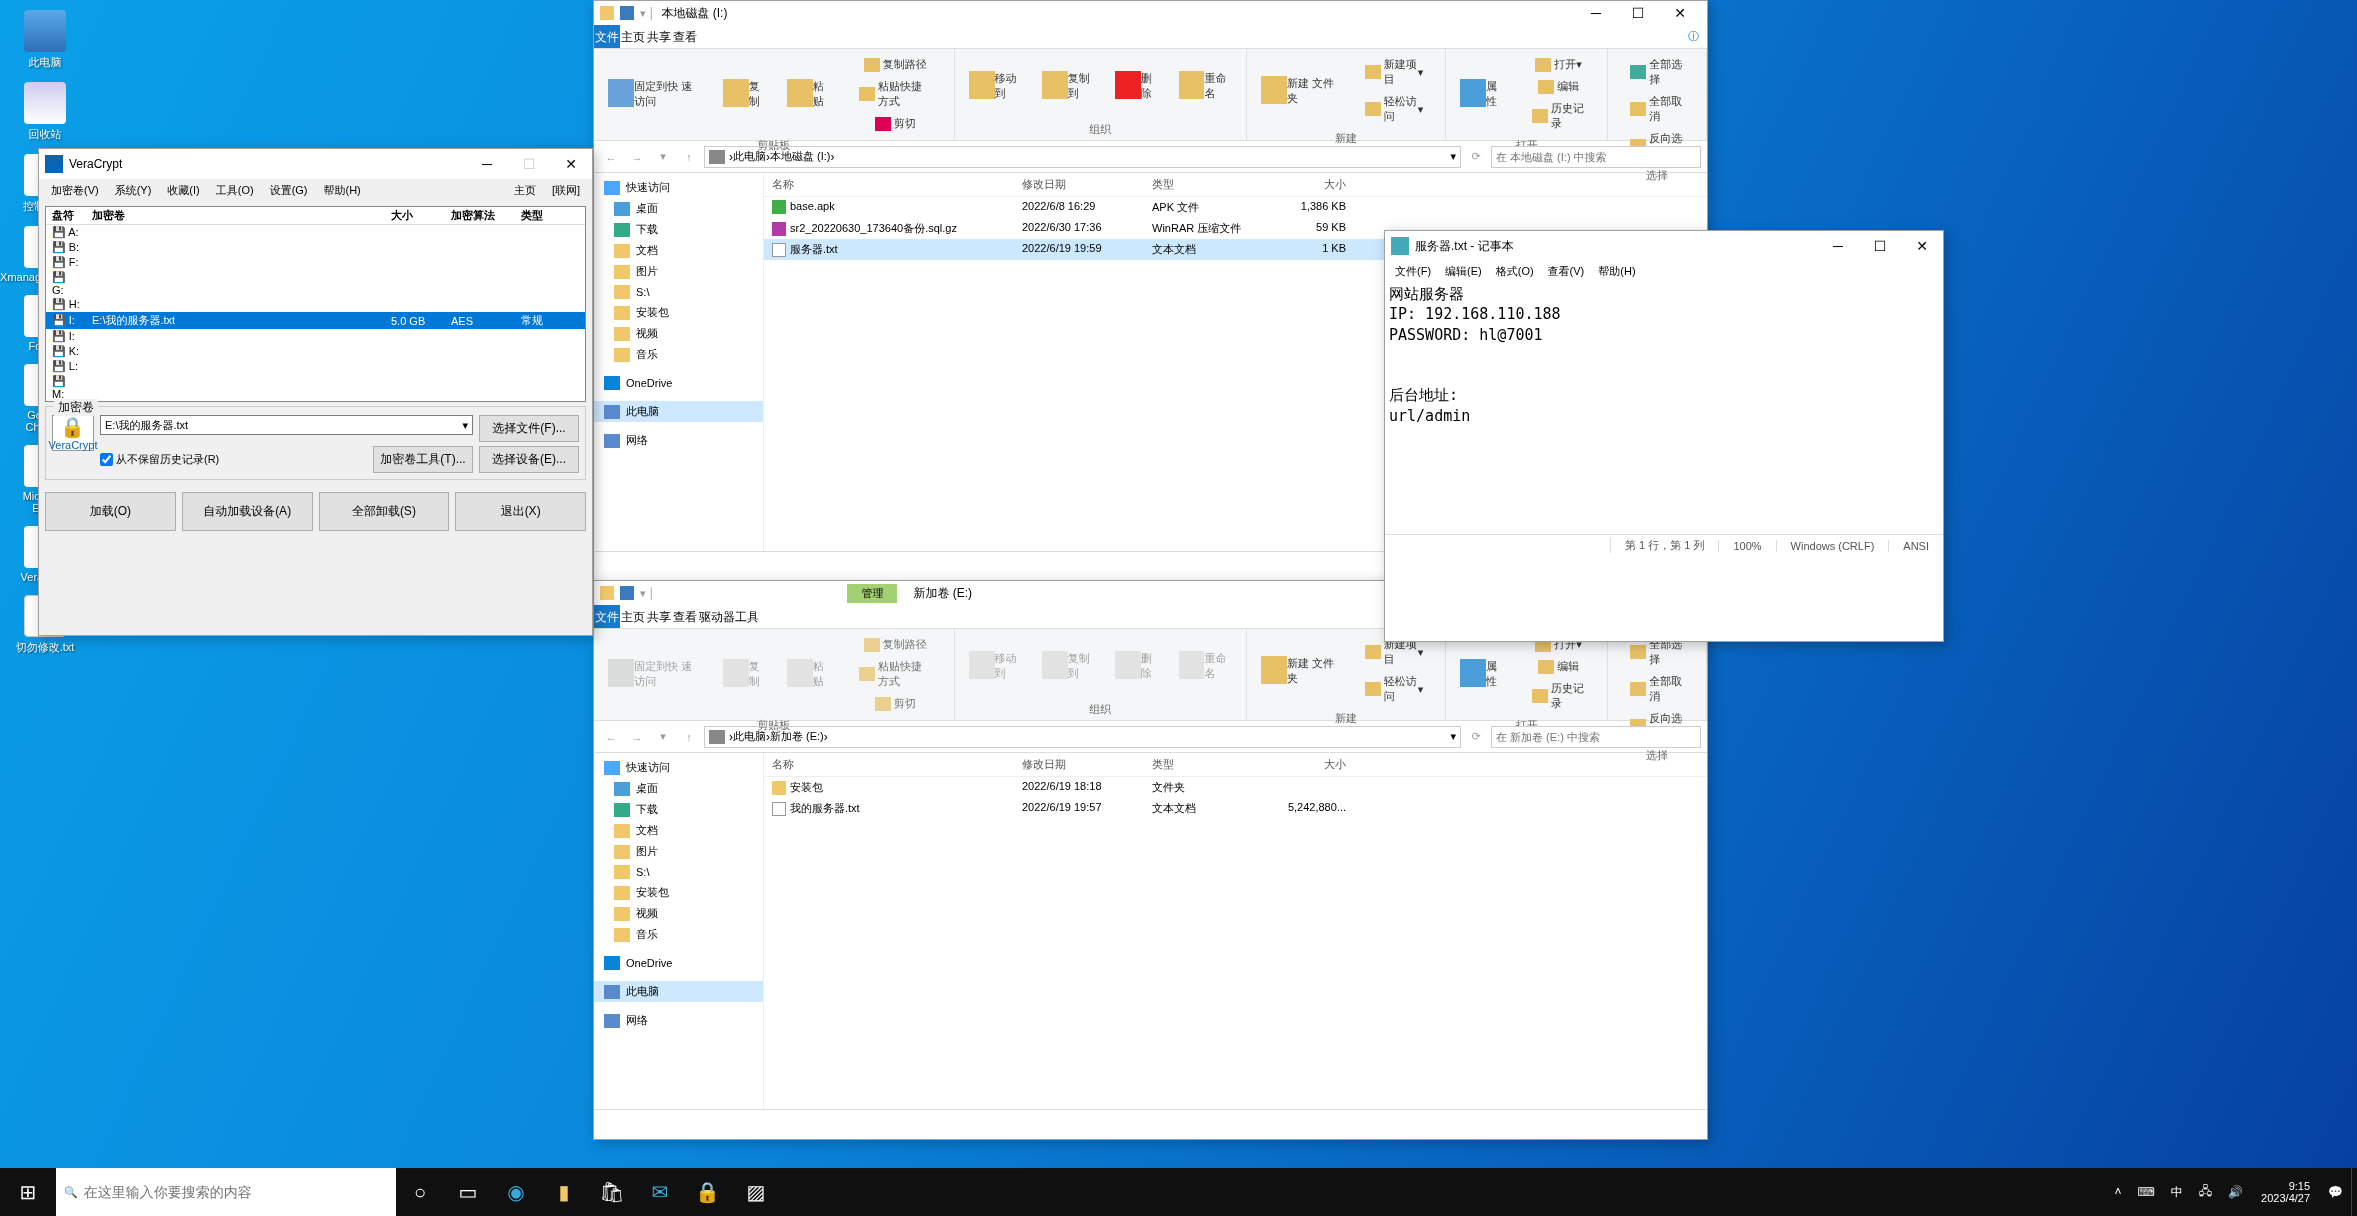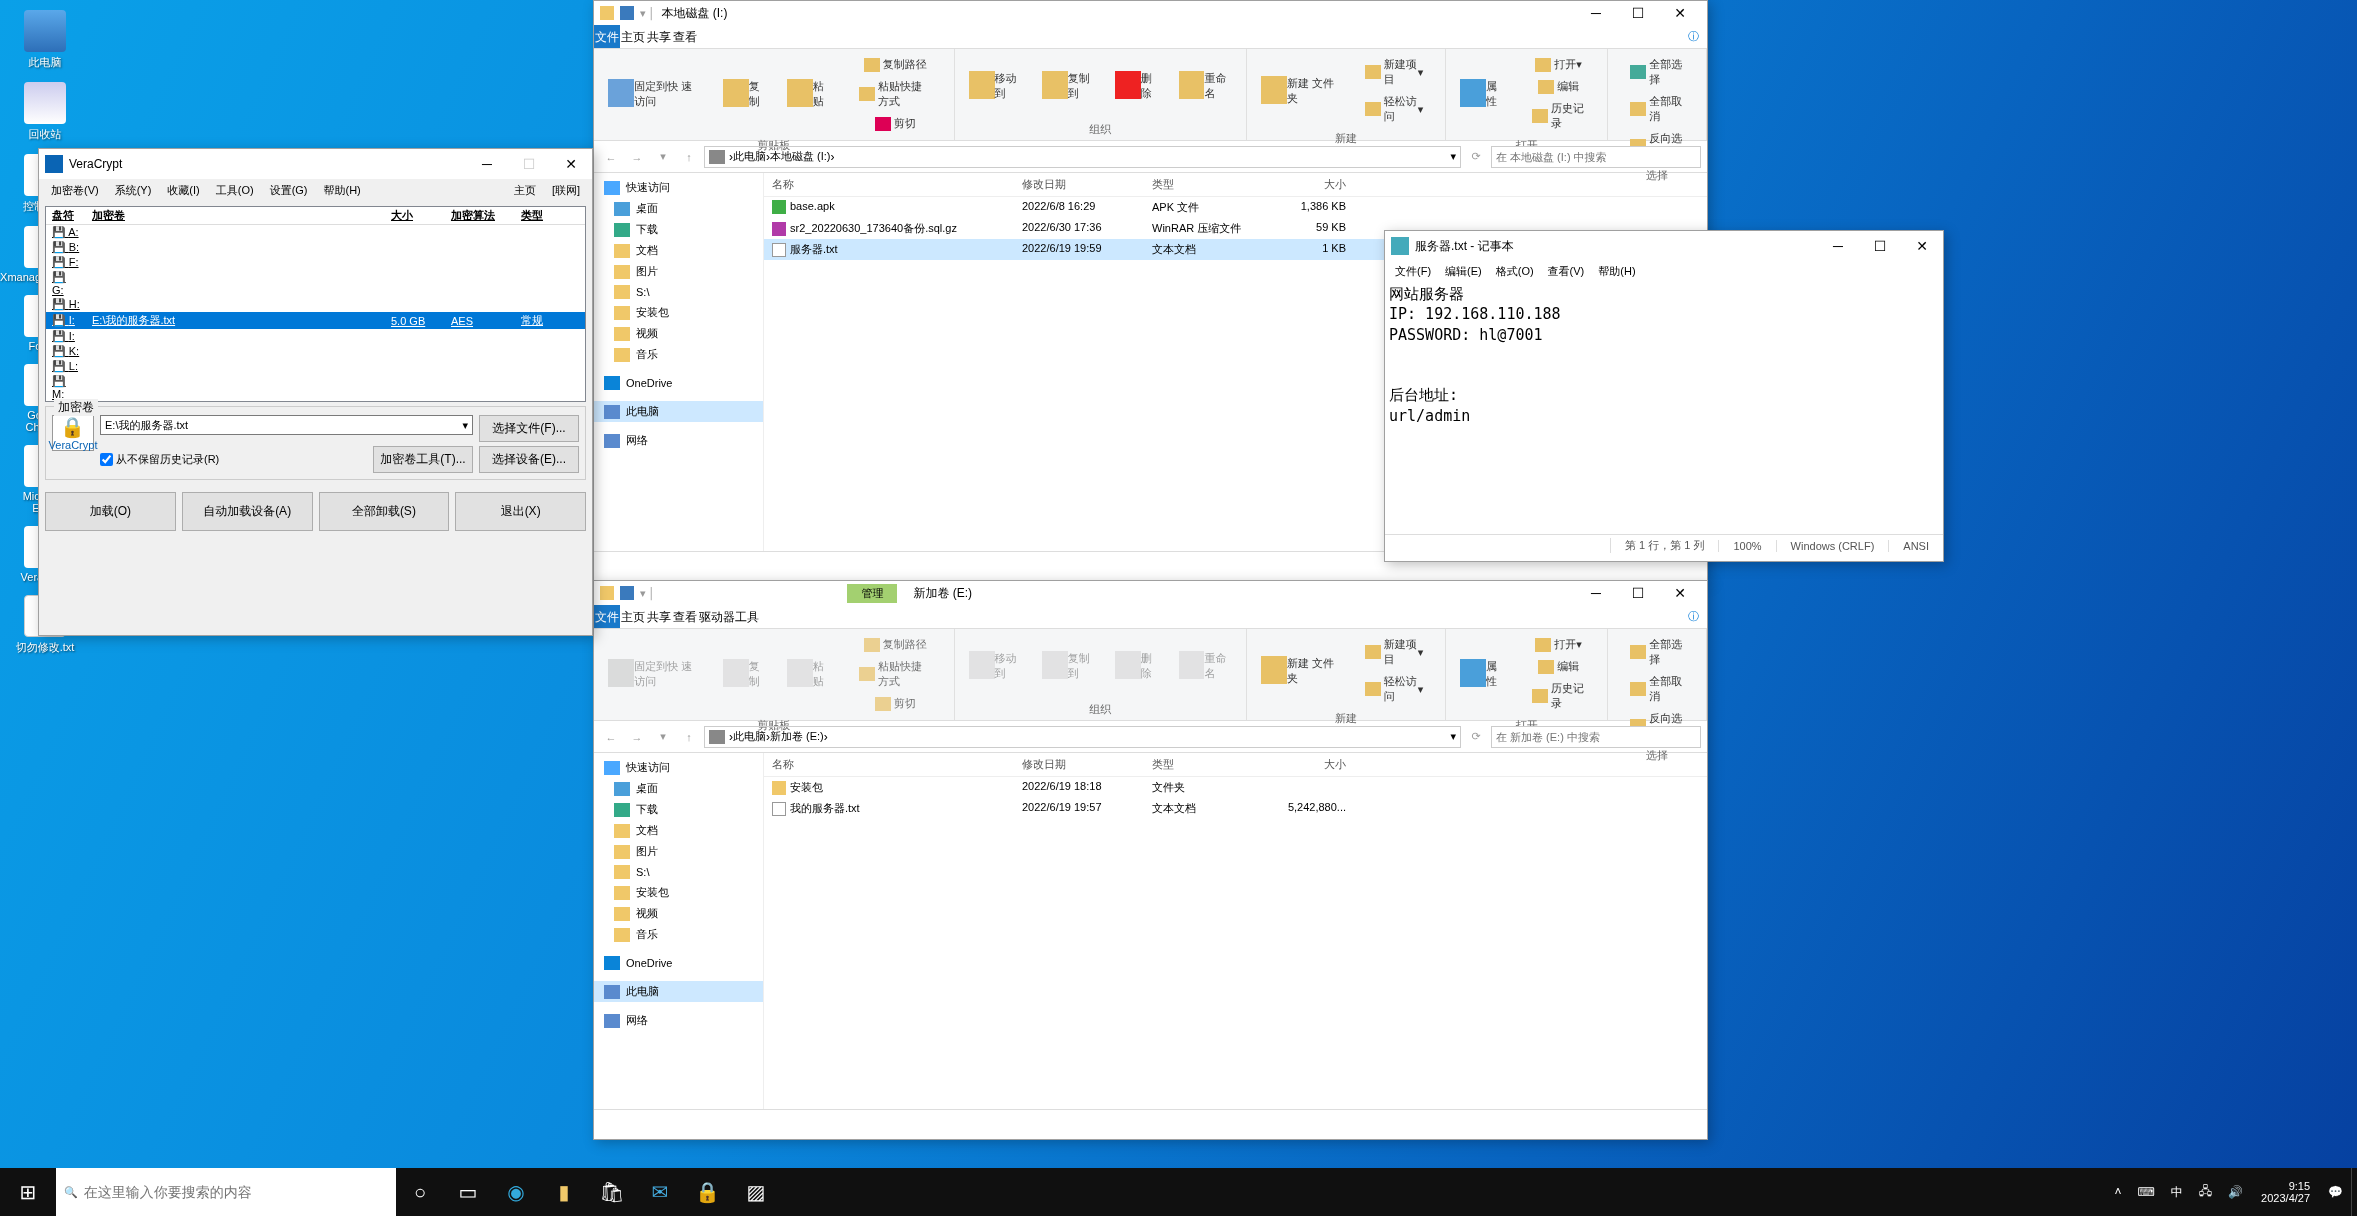--- a/index.html
+++ b/index.html
@@ -75,21 +75,21 @@
 .explorer .row .fi.apk { background: #3fae46; border: none; }
 .explorer .row .fi.gz { background: #b13aa8; border: none; }
 .explorer .row .fi.folder { background: #f0c869; border: none; }
 .explorer .status { height: 24px; border-top: 1px solid #ddd; display: flex; align-items: center; padding: 0 8px; font-size: 11px; color: #555; }
 
 
 .vc { background: #f0f0f0; }
 .vc .menu { display: flex; padding: 2px 6px; font-size: 12px; gap: 4px; }
 .vc .menu .mi { padding: 2px 6px; cursor: pointer; }
 .vc table { width: calc(100% - 12px); margin: 4px 6px; border: 1px solid #828790; background: #fff; border-collapse: collapse; }
-.vc th, .vc td { font-size: 11px; padding: 1px 6px; text-align: left; border-bottom: 0; text-decoration: underline; }
+.vc th, .vc td { font-size: 11px; padding: 1px 6px; text-align: left; border-bottom: 0; }
 .vc th { background: #fff; border-bottom: 1px solid #ddd; }
 .vc tr.sel { background: #0078d7; color: #fff; }
 .vc .btns { display: flex; gap: 6px; padding: 6px; }
 .vc .btn { flex: 1; border: 1px solid #adadad; background: #e1e1e1; padding: 4px; font-size: 12px; text-align: center; cursor: pointer; }
 .vc .btn.dis { color: #999; }
 .vc .group { border: 1px solid #ccc; margin: 2px 6px; padding: 8px 6px 6px; position: relative; }
 .vc .group .gl { position: absolute; top: -8px; left: 8px; background: #f0f0f0; padding: 0 4px; font-size: 12px; }
 .vc .combo { flex: 1; border: 1px solid #7a7a7a; background: #fff; height: 20px; display: flex; align-items: center; padding: 0 4px; font-size: 12px; }
 .vc .logo { width: 42px; height: 36px; background: #fff; border: 1px solid #999; display: flex; flex-direction: column; align-items: center; justify-content: center; font-size: 7px; color: #0a64b4; }
 
@@ -718,21 +718,21 @@
     </div>
   </div>
   <div class="btns" style="padding-top:10px">
     <div class="btn" style="padding:10px 4px">加载(O)</div>
     <div class="btn" style="padding:10px 4px">自动加载设备(A)</div>
     <div class="btn" style="padding:10px 4px">全部卸载(S)</div>
     <div class="btn" style="padding:10px 4px">退出(X)</div>
   </div>
 </div>
 
-<div class="win np" style="left:1384px; top:230px; width:560px; height:332px;">
+<div class="win np" style="left:1384px; top:230px; width:560px; height:412px;">
   <div class="titlebar">
     <span class="icon" style="background:#4ab"></span>
     <span class="title">服务器.txt - 记事本</span>
     <div class="winctrl">
       <div>─</div>
       <div>☐</div>
       <div class="cl">✕</div>
     </div>
   </div>
   <div class="menu">

